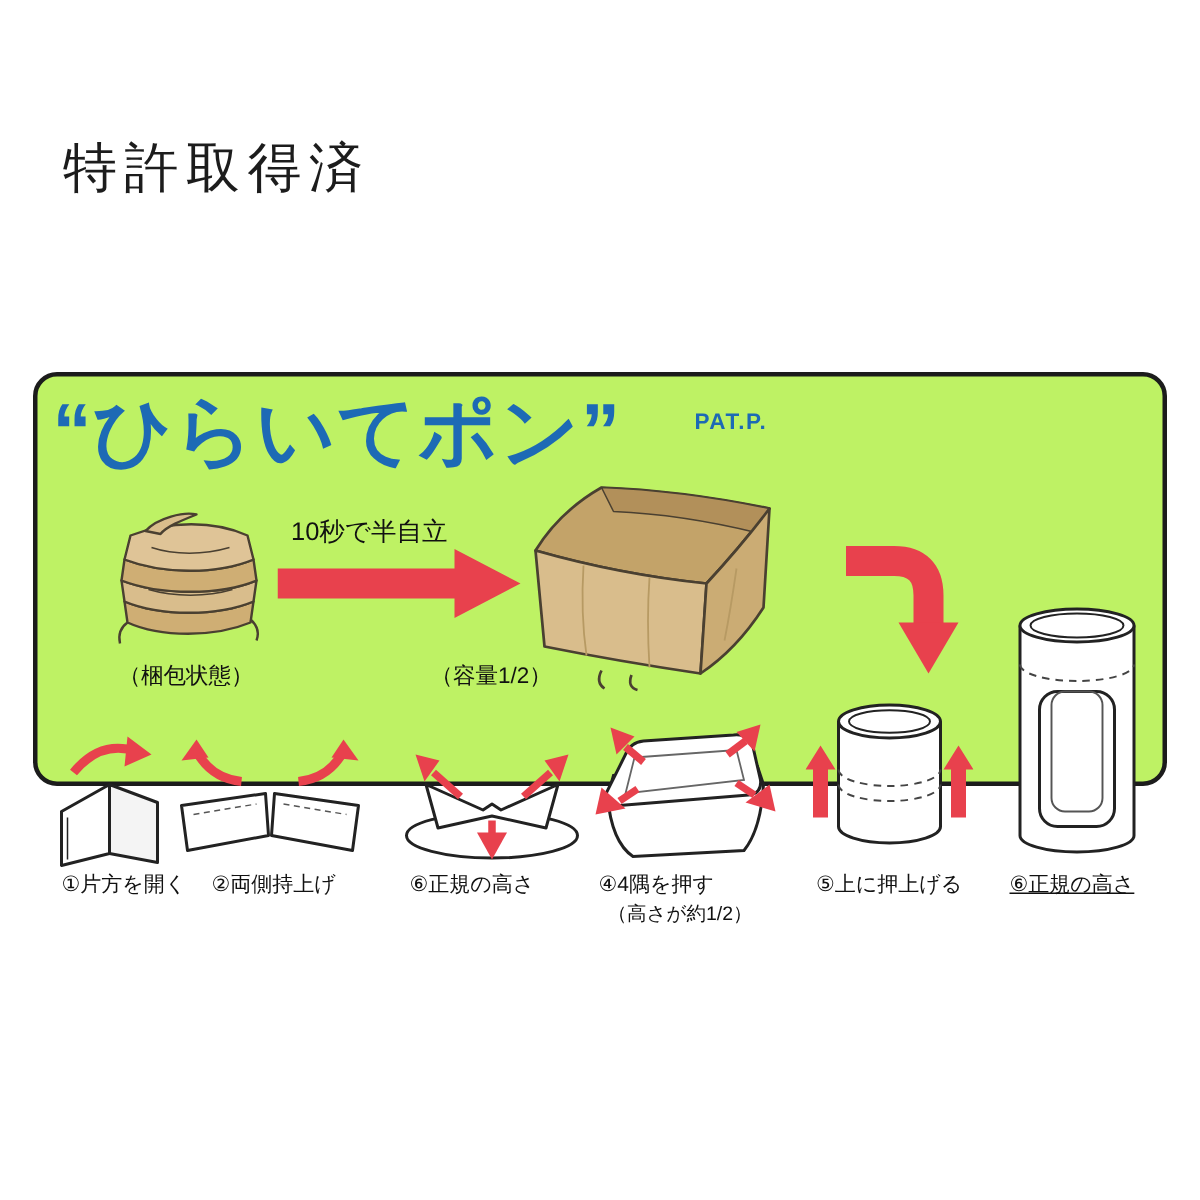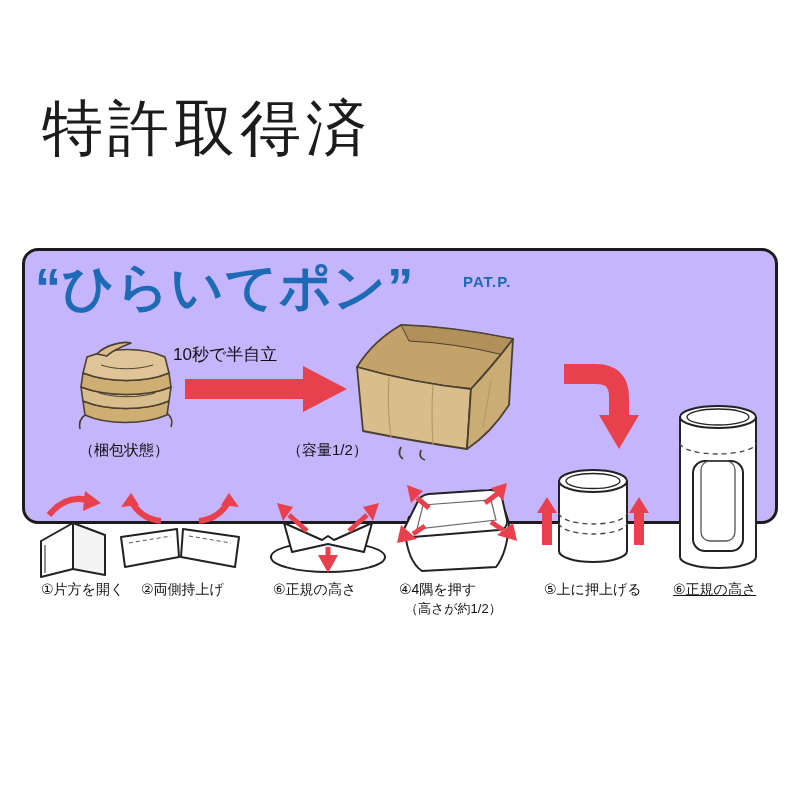--- a/index.html
+++ b/index.html
@@ -1,20 +1,20 @@
 <!DOCTYPE html>
 <html><head>
 <meta charset="utf-8">
 <style>
   * { margin:0; padding:0; box-sizing:border-box; }
   html,body { width:800px; height:800px; }
   body { background:#ffffff; font-family:"Liberation Sans","DejaVu Sans",sans-serif; color:#111; }
   .page { position:relative; width:800px; height:800px; background:#fff; overflow:hidden; }
-  .patent-label { position:absolute; left:42px; top:88px; font-size:61px; font-weight:500; letter-spacing:5px; color:#1c1c1c; }
-  .panel { position:absolute; left:22px; top:248px; width:756px; height:276px; background:#c4b5fd; border:3px solid #1c1c1c; border-radius:16px; }
+  .patent-label { position:absolute; left:42px; top:88px; font-size:36px; font-weight:500; letter-spacing:5px; color:#1c1c1c; }
+  .panel { position:absolute; left:22px; top:248px; width:756px; height:276px; background:#bef264; border:3px solid #1c1c1c; border-radius:16px; }
   .title { position:absolute; left:10px; top:2px; font-size:52px; font-weight:900; color:#1d6ab5; letter-spacing:1px; white-space:nowrap; }
   .patp { position:absolute; left:438px; top:22px; font-size:15px; font-weight:700; color:#1d6ab5; letter-spacing:1px; }
   .lbl { position:absolute; font-size:15px; color:#111; white-space:nowrap; }
   .lbl.big { font-size:17px; }
   .abs { position:absolute; }
   .step-label { position:absolute; top:330px; font-size:14px; white-space:nowrap; color:#111; }
   .step-sublabel { position:absolute; top:349px; font-size:13px; white-space:nowrap; color:#111; }
 </style>
 </head>
 <body>
@@ -36,21 +36,21 @@
         <path d="M16,36 C42,26 72,26 94,36 L98,52 C74,62 38,62 12,52 Z" fill="#dfc497"></path>
         <path d="M26,33 C34,24 52,20 60,22 C50,26 40,30 36,35 Z" fill="#d9bd8c"></path>
         <path d="M14,94 q-7,5 -5,14" fill="none"></path>
         <path d="M96,92 q7,6 4,14" fill="none"></path>
         <path d="M30,44 C45,49 65,49 82,44" fill="none" stroke-width="1"></path>
         <path d="M28,72 C45,77 67,77 84,72" fill="none" stroke-width="1"></path>
       </g>
     </svg>
     <div class="lbl" style="left:54px; top:190px;">（梱包状態）</div>
 
-    <div class="lbl big" style="left:148px; top:92px;">10秒で半自立</div>
+    <div class="lbl big" style="left:169px; top:92px;">10秒で半自立</div>
     <svg class="abs" style="left:160px; top:112px;" width="166" height="52" viewBox="0 0 166 52">
       <polygon points="0,16 118,16 118,3 162,26 118,49 118,36 0,36" fill="#e8414d"></polygon>
     </svg>
 
     <svg class="abs" style="left:316px; top:50px;" width="190" height="162" viewBox="0 0 190 162">
       <g stroke="#4a4031" stroke-width="1.8" stroke-linejoin="round">
         <path d="M16,66 Q32,40 60,24 Q114,26 172,38 Q154,62 130,88 Q72,82 16,66 Z" fill="#c3a369"></path>
         <path d="M60,24 Q114,26 172,38 L163,54 Q114,42 68,40 Z" fill="#b2905a" stroke-width="1"></path>
         <path d="M16,66 Q72,82 130,88 L126,148 Q72,140 22,130 Z" fill="#d9bd8c"></path>
         <path d="M130,88 Q154,62 172,38 L168,104 Q150,132 126,148 Z" fill="#cbac74"></path>

